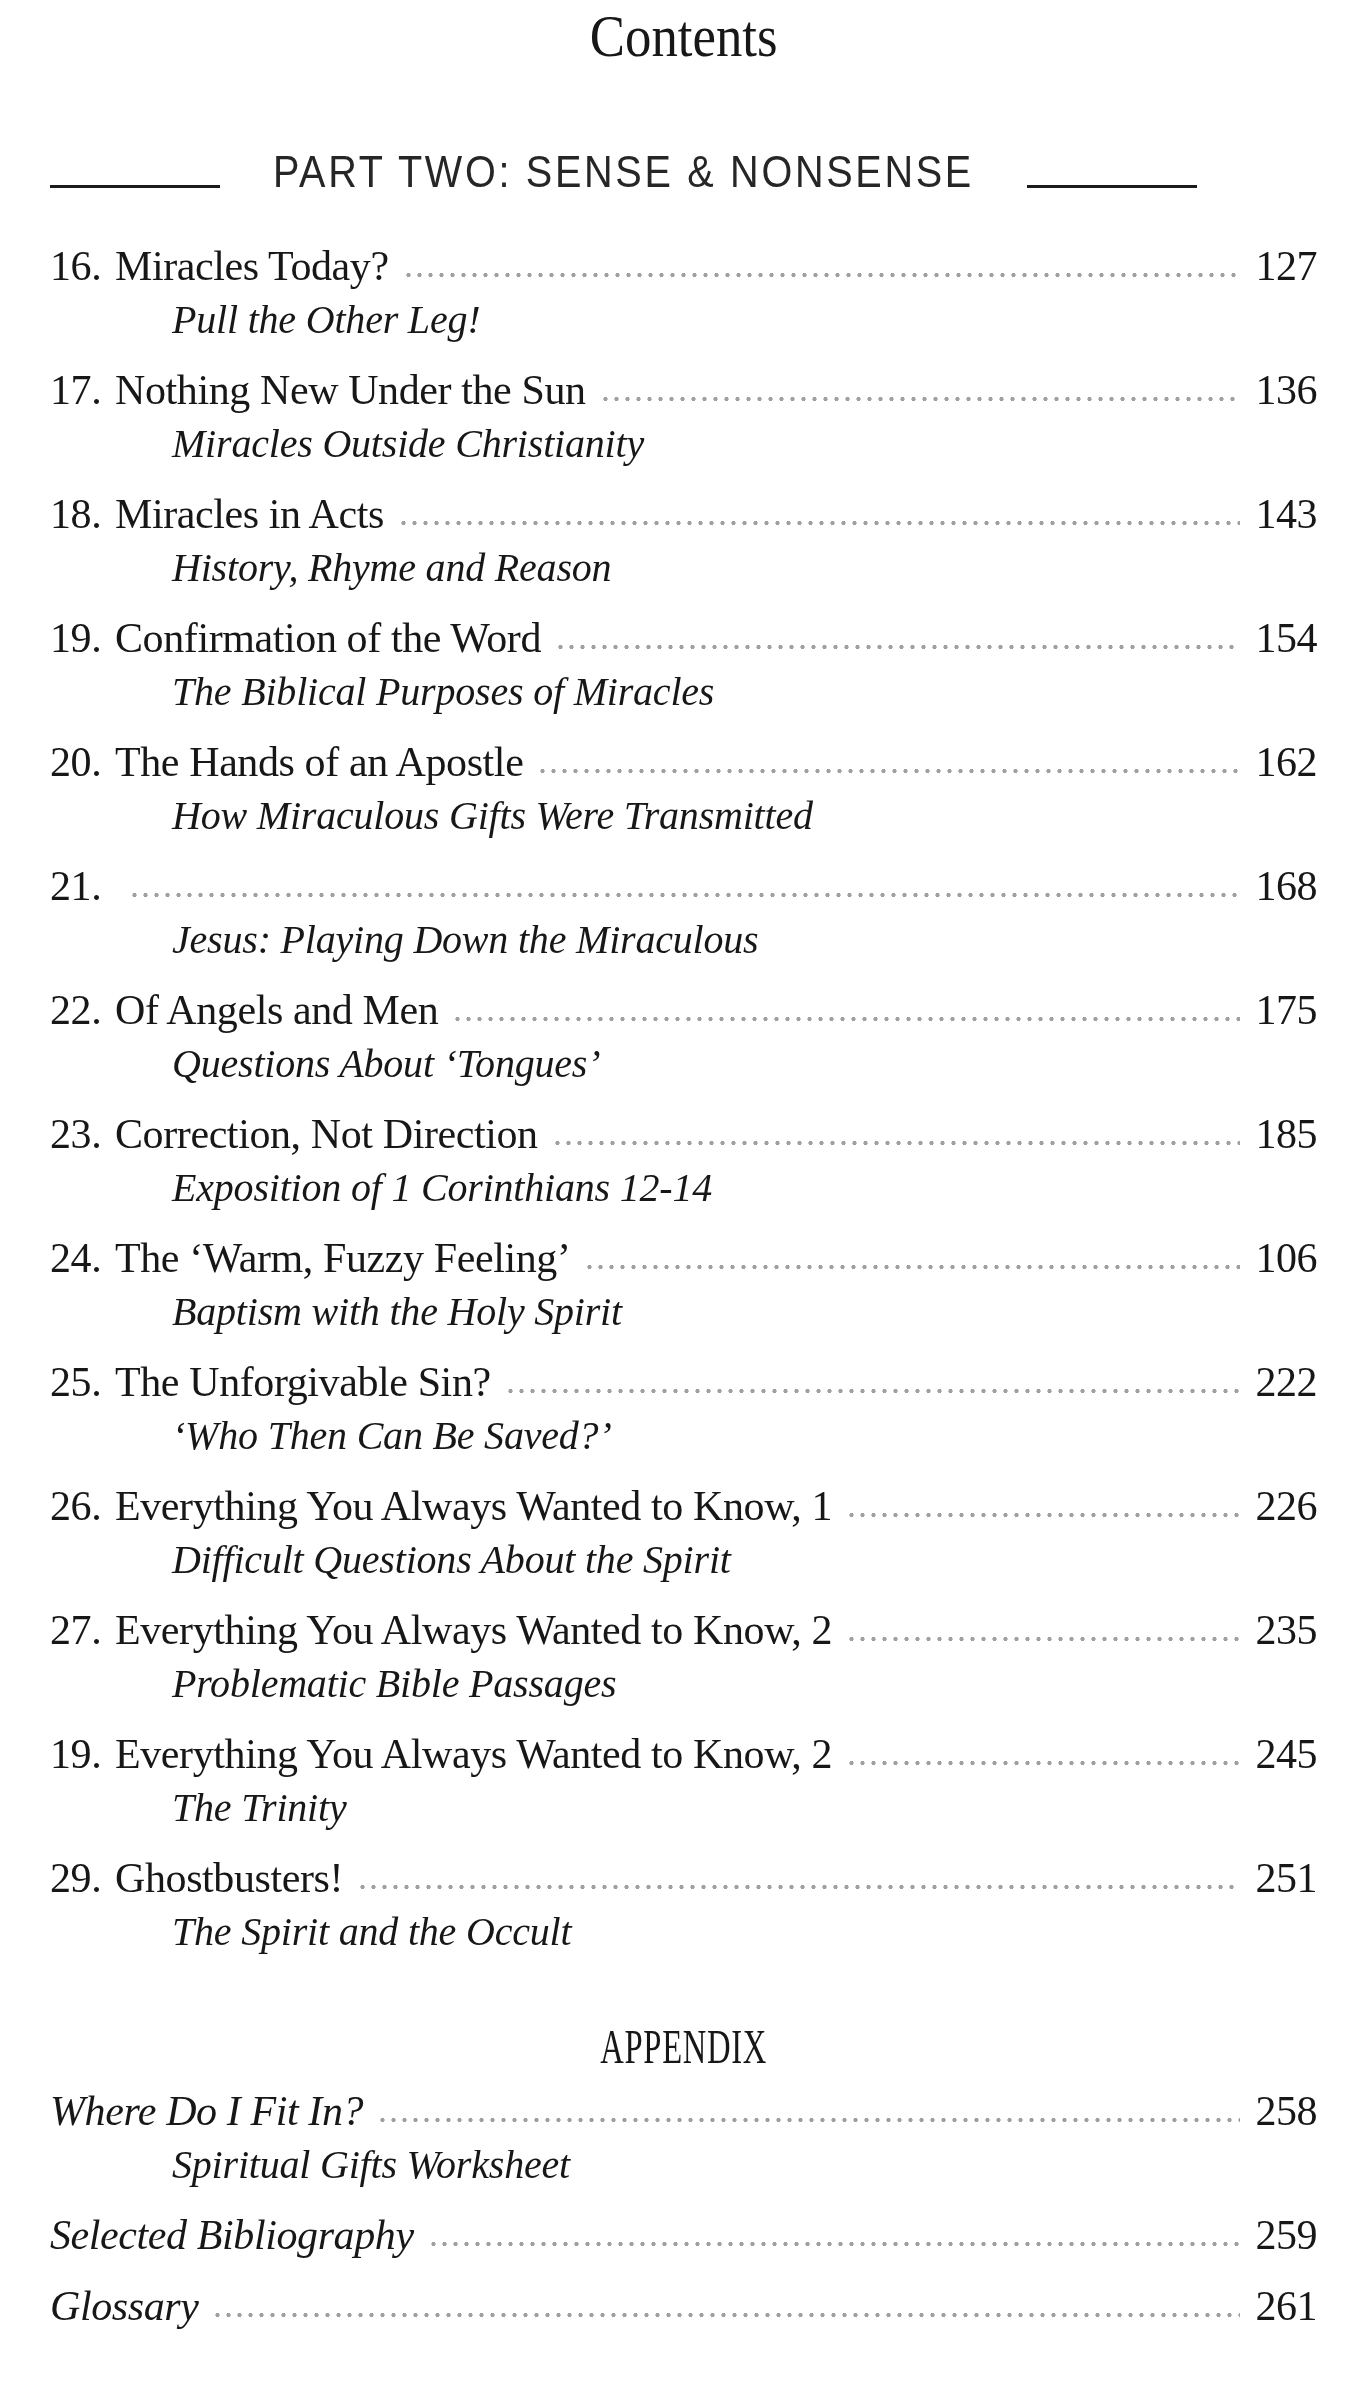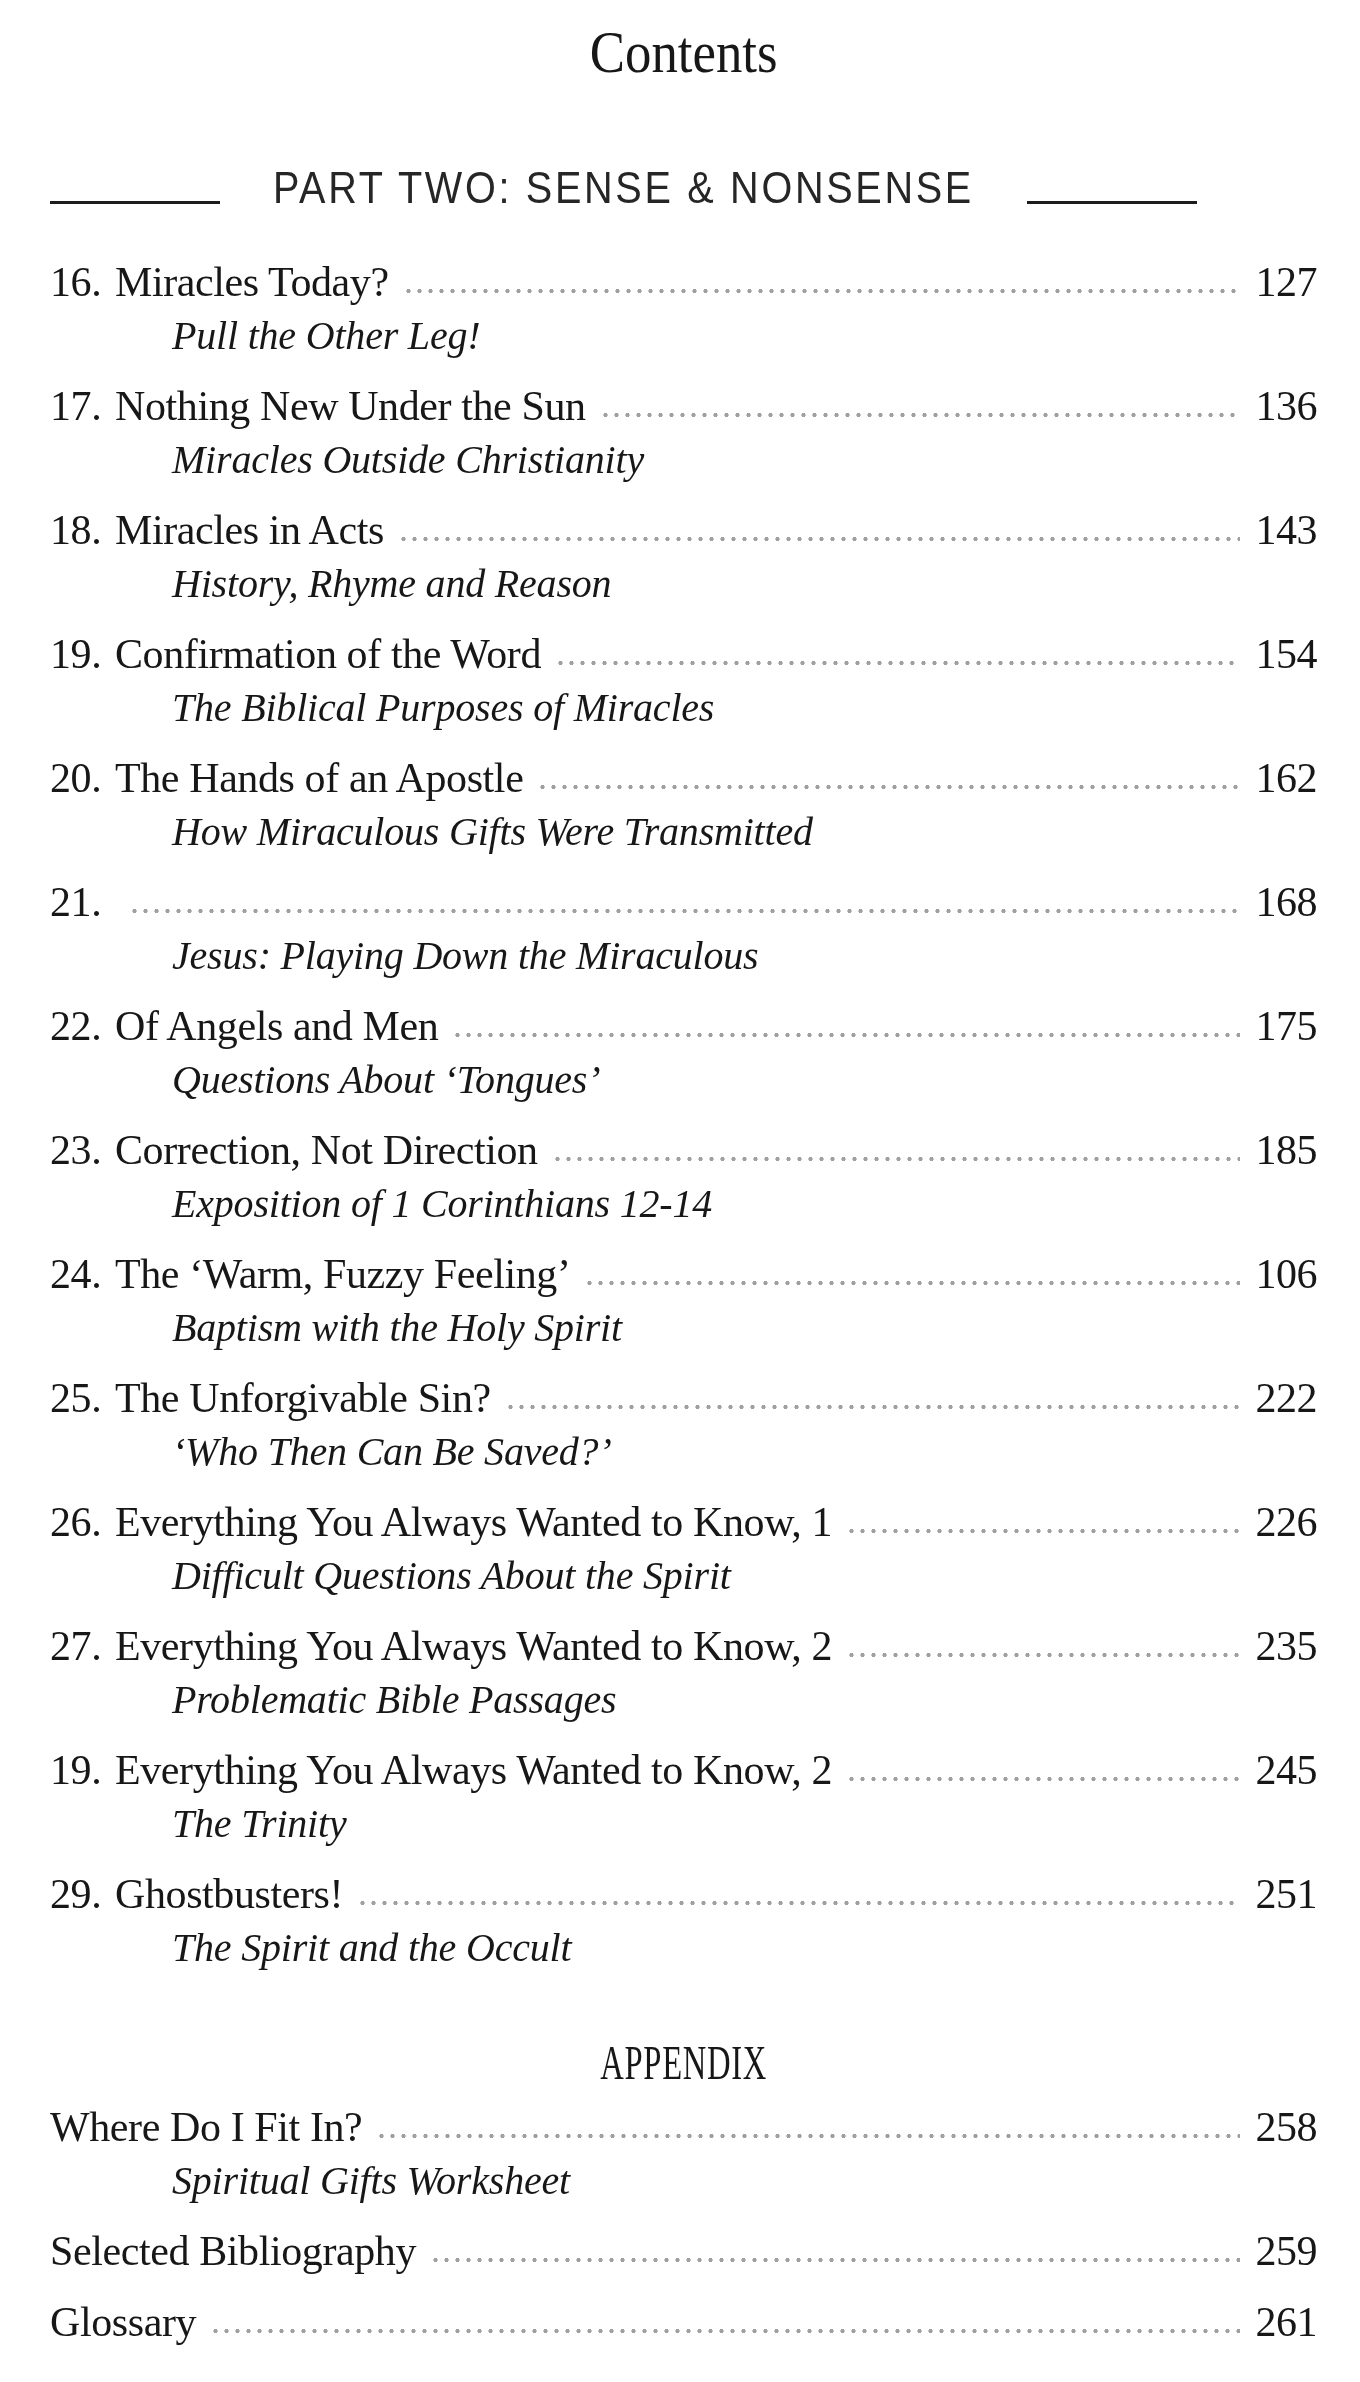--- a/index.html
+++ b/index.html
@@ -15,21 +15,21 @@
     overflow: hidden;
   }
   .page {
     box-sizing: border-box;
     width: 1360px;
     height: 2382px;
     padding: 4px 43px 0 50px;
   }
   
   h1.contents-title {
-    margin: 16px;
+    margin: 0;
     font-size: 60px;
     line-height: 64px;
     font-weight: normal;
     text-align: center;
     letter-spacing: 0;
   }
   h1.contents-title .squeeze {
     display: inline-block;
     transform: scaleX(0.88);
   }
@@ -105,21 +105,21 @@
     font-size: 48px;
     line-height: 52px;
     font-weight: normal;
     letter-spacing: 1px;
   }
   h2.appendix-heading .squeeze {
     display: inline-block;
     transform: scaleX(0.68);
   }
   .appendix-list { margin-top: 16px; }
-  .appendix-list .title-row .title { padding-left: 0; }
+  .appendix-list .title-row .title { padding-left: 0; font-style: italic; }
 </style>
 </head>
 <body>
 
 <div class="page">
 
   <h1 class="contents-title"><span class="squeeze">Contents</span></h1>
 
   <div class="part-heading"><span class="rule left"></span><span class="squeeze">PART TWO: SENSE &amp; NONSENSE</span><span class="rule right"></span></div>
 

